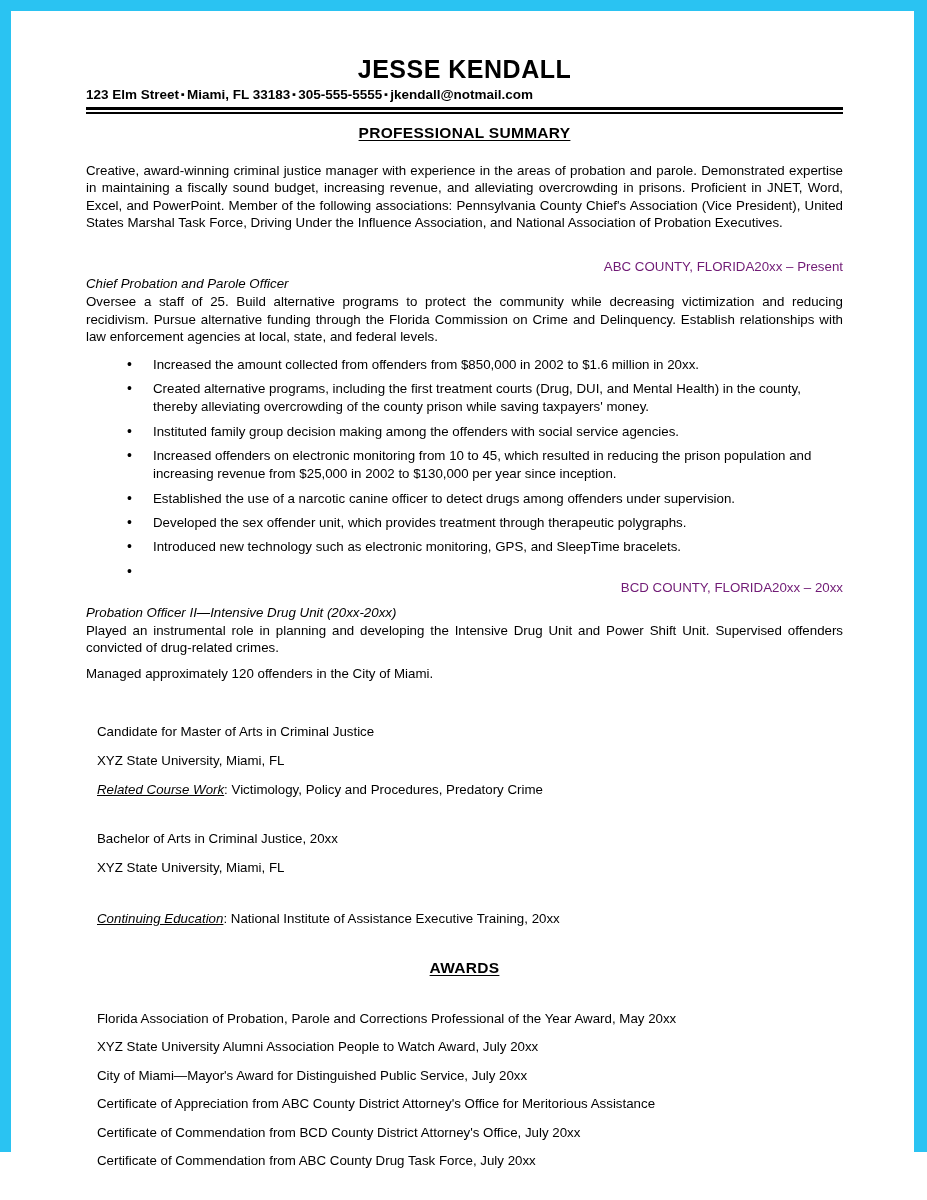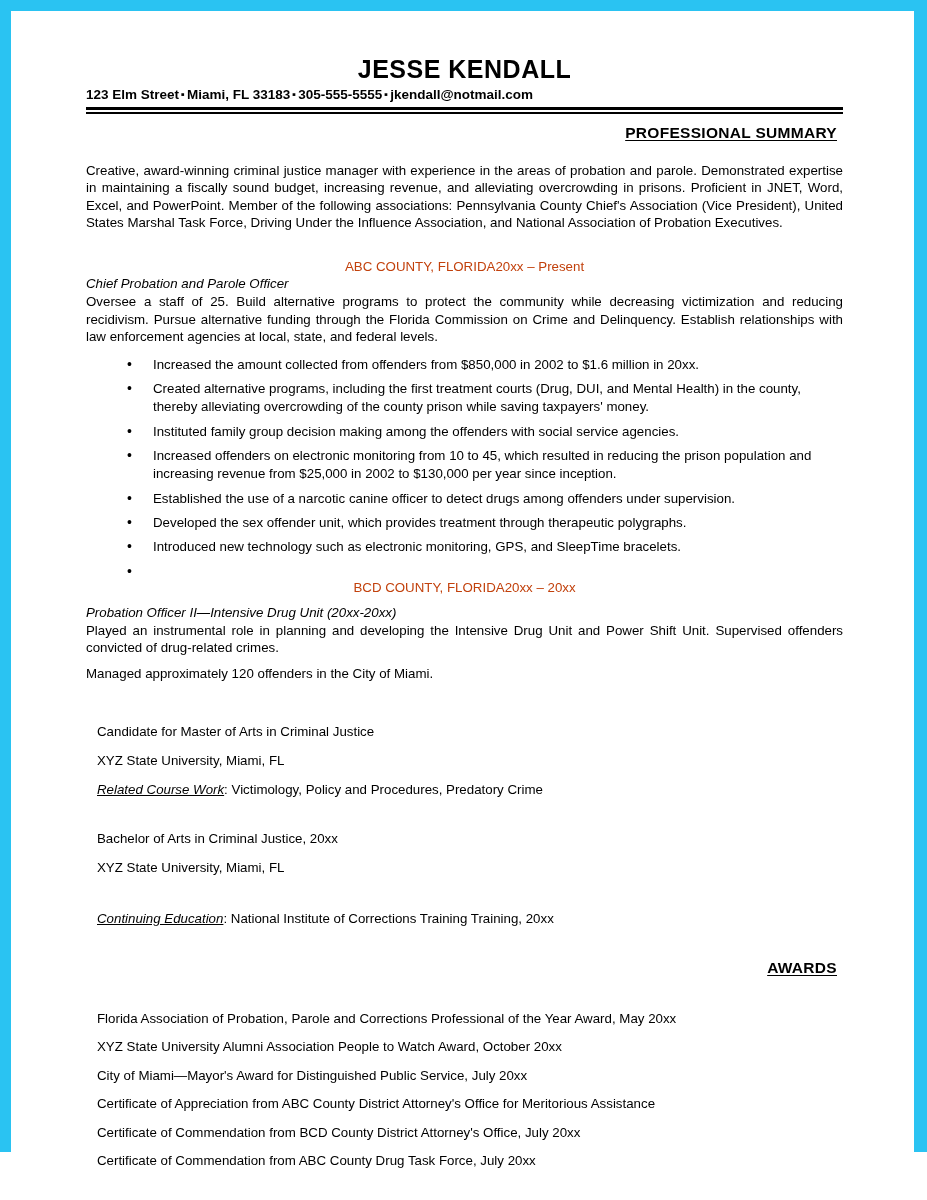--- a/index.html
+++ b/index.html
@@ -74,21 +74,21 @@
     height: 2px;
     background: #fff;
   }
   .double-rule .rule-thin {
     height: 2px;
     background: #000;
   }
 
   
   .section-heading {
-    text-align: right;
+    text-align: center;
     font-size: 15.5px;
     font-weight: bold;
     color: #000;
     letter-spacing: 0.3px;
     margin: 6px;
     padding: 0;
   }
   .section-heading span {
     text-decoration: underline;
     text-underline-offset: 2px;
@@ -102,25 +102,25 @@
     text-align: justify;
     margin: 0;
   }
   .para-left {
     text-align: left;
   }
 
   
   .job-row {
     display: flex;
-    justify-content: center;
+    justify-content: flex-end;
     align-items: baseline;
     font-size: 13.3px;
     line-height: 1.32;
-    color: #c2410c;
+    color: #701a75;
   }
   .job-company { font-weight: normal; }
   .job-dates { font-weight: normal; white-space: nowrap; }
   .job-title {
     font-size: 13.3px;
     font-weight: normal;
     font-style: italic;
     line-height: 1.32;
     color: #000;
     margin: 0;
@@ -251,32 +251,32 @@
 
       <div class="sp-10"></div>
 
       <div>
         <div class="line">Bachelor of Arts in Criminal Justice, 20xx</div>
         <div class="line">XYZ State University, Miami, FL</div>
       </div>
 
       <div class="sp-12"></div>
 
-      <div class="line"><span class="ul-italic">Continuing Education</span><span>:  National Institute of Corrections Training Training, 20xx</span></div>
+      <div class="line"><span class="ul-italic">Continuing Education</span><span>:  National Institute of Assistance Executive Training, 20xx</span></div>
 
       <div class="sp-14"></div>
 
       <div class="section-heading">
         <span>AWARDS</span>
       </div>
       <div class="sp-16"></div>
 
       <div>
         <div class="line">Florida Association of Probation, Parole and Corrections Professional of the Year Award, May 20xx</div>
-        <div class="line">XYZ State University Alumni Association People to Watch Award, October 20xx</div>
+        <div class="line">XYZ State University Alumni Association People to Watch Award, July 20xx</div>
         <div class="line">City of Miami—Mayor's Award for Distinguished Public Service, July 20xx</div>
         <div class="line">Certificate of Appreciation from ABC County District Attorney's Office for Meritorious Assistance</div>
         <div class="line">Certificate of Commendation from BCD County District Attorney's Office, July 20xx</div>
         <div class="line">Certificate of Commendation from ABC County Drug Task Force, July 20xx</div>
         <div class="line">Certificate of Commendation from the Mayor of Miami, 20xx, 20xx, 20xx</div>
       </div>
 
     </div>
   </div>
 </div>

